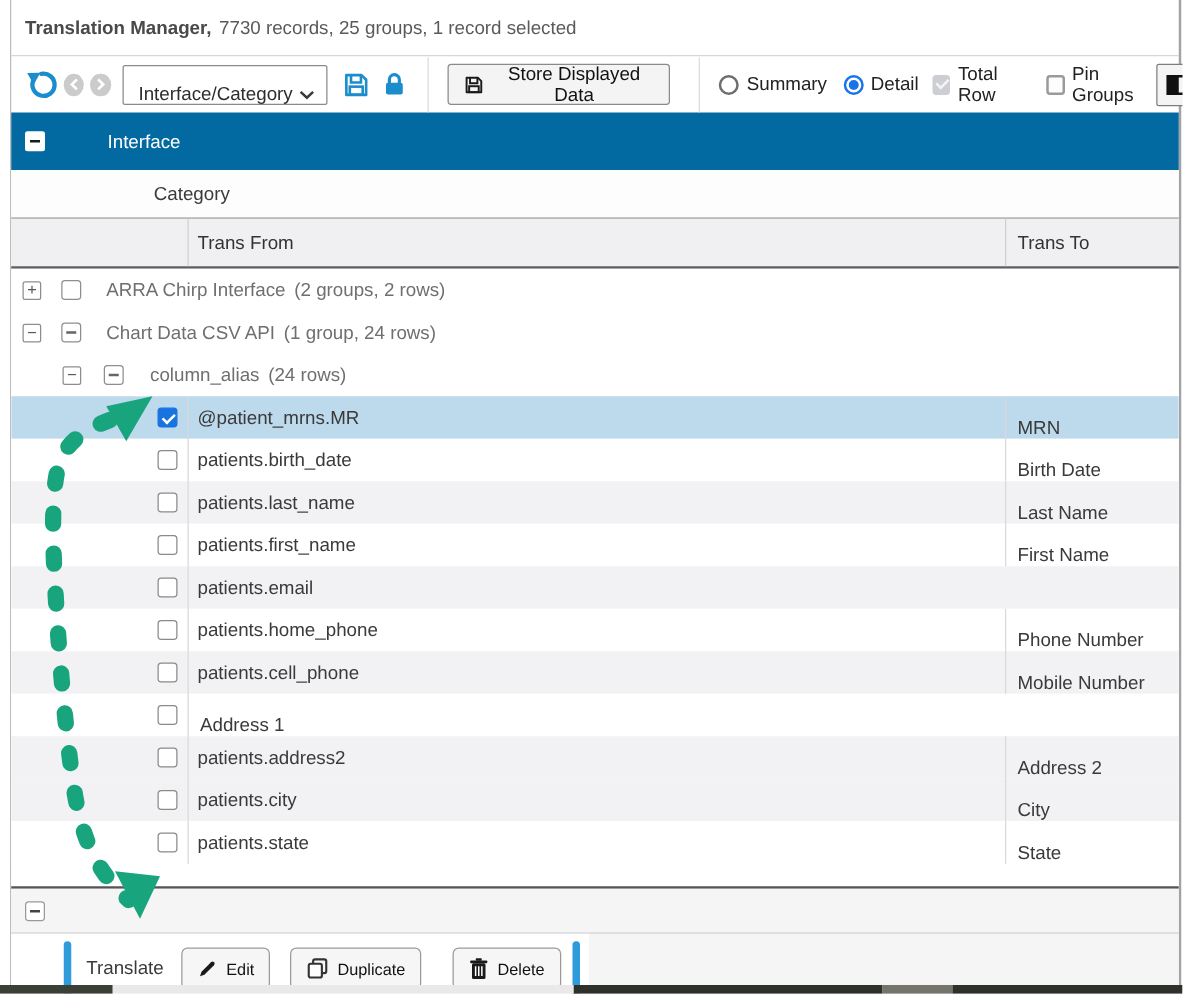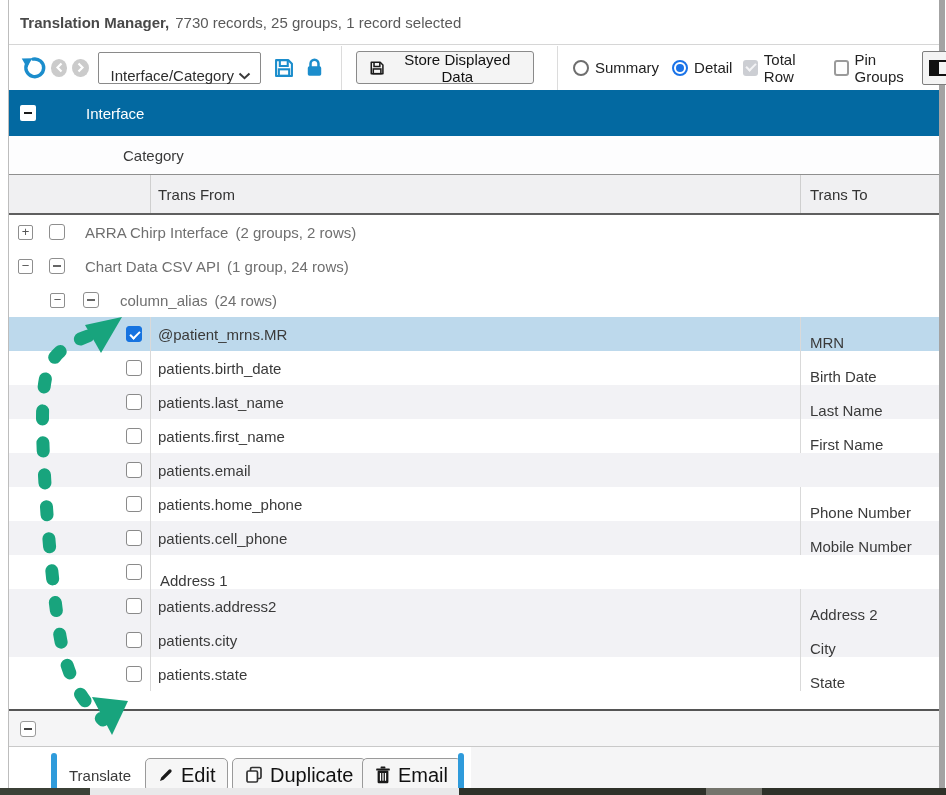--- a/index.html
+++ b/index.html
@@ -1,20 +1,20 @@
 <!DOCTYPE html>
 <html><head>
 <meta charset="utf-8">
 <style>
   * { box-sizing: border-box; margin: 0; padding: 0; }
   html,body { width:946px; height:795px; overflow:hidden; background:#fff;
     font-family:"Liberation Sans", sans-serif; position:relative; }
 
   .app { position:absolute; left:8px; top:0; width:937px; height:788px;
-    border-left:1px solid #bdbdbd; border-right:6px solid #a3a3a3; background:#fff; }
+    border-left:1px solid #bdbdbd; border-right:2px solid #a3a3a3; background:#fff; }
 
   
   .titlebar { height:45px; border-bottom:1px solid #d6d6d6; display:flex;
     align-items:center; padding-left:11px; font-size:15px; color:#5a5a5a; }
   .titlebar .t-bold { font-weight:bold; color:#494949; margin-right:6px; }
 
   
   .toolbar { height:45px; display:flex; align-items:center; padding-left:11px; }
   .icon-btn { display:flex; align-items:center; justify-content:center; cursor:pointer; background:none; border:none; }
   .nav-circle { width:18px; height:18px; border-radius:50%; background:#cbcbcb;
@@ -88,21 +88,21 @@
   .panel-minus::after { content:""; position:absolute; left:3px; top:6px; width:8px; height:2px; background:#444; }
 
   .panel { height:56px; background:#f5f5f6; position:relative; border-bottom:1px solid #c9c9c9; }
   .panel-white { position:absolute; left:0; top:0; width:462px; height:55px; background:#fff;
     border-bottom-right-radius:8px; }
   .accent-bar { position:absolute; width:6px; height:44px; top:6px; border-radius:3px; background:#2f9bdb; }
   .accent-left { left:42px; } .accent-right { left:449px; }
   .translate-label { position:absolute; left:60px; top:50%; transform:translateY(-50%);
     font-size:15px; color:#3a3a3a; }
   .panel-btn { position:absolute; top:11px; height:34px; border:1px solid #9a9a9a; border-radius:5px;
-    background:#f6f6f6; display:flex; align-items:center; gap:7px; font-size:20px; color:#111; padding:0 12px; }
+    background:#f6f6f6; display:flex; align-items:center; gap:7px; font-size:13px; color:#111; padding:0 12px; }
   .btn-edit { left:136px; } .btn-duplicate { left:223px; } .btn-delete { left:353px; }
 
   
   .strip { position:absolute; left:0; top:788px; width:946px; height:7px; background:#e9e9ea; }
   .strip .seg { position:absolute; top:0; height:7px; }
   .seg1 { left:0; width:90px; background:#3b4036; }
   .seg2 { left:459px; width:247px; background:#2e3129; }
   .seg3 { left:706px; width:56px; background:#74746c; }
   .seg4 { left:762px; width:184px; background:#2e3129; }
 
@@ -368,21 +368,21 @@
       <svg width="16" height="18" viewBox="0 0 16 18">
         <rect x="2.6" y="4.6" width="10.8" height="12.6" rx="1.2" fill="#1a1a1a"></rect>
         <rect x="1.2" y="2.4" width="13.6" height="2.1" rx="0.6" fill="#1a1a1a"></rect>
         <rect x="5.6" y="0.6" width="4.8" height="2" rx="0.6" fill="#1a1a1a"></rect>
         <g stroke="#fff" stroke-width="1.2">
           <line x1="5.5" y1="7" x2="5.5" y2="14.8"></line>
             <line x1="8" y1="7" x2="8" y2="14.8"></line>
             <line x1="10.5" y1="7" x2="10.5" y2="14.8"></line>
         </g>
       </svg>
-      <span>Email</span>
+      <span>Delete</span>
     </button>
     <div class="accent-bar accent-right"></div>
   </div>
 
 </div>
 
 <div class="strip">
   <div class="seg seg1"></div>
   <div class="seg seg2"></div>
   <div class="seg seg3"></div>

